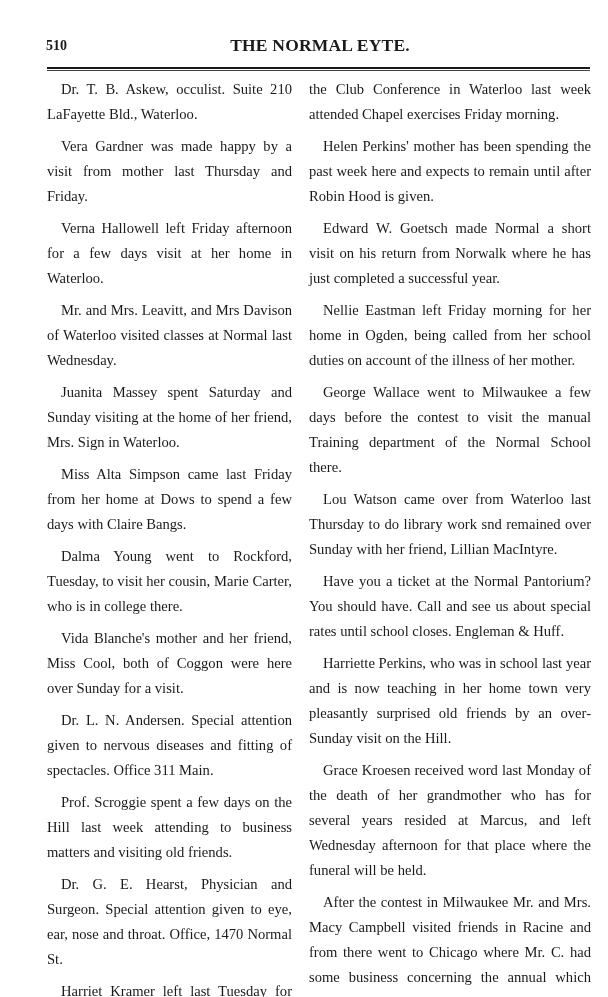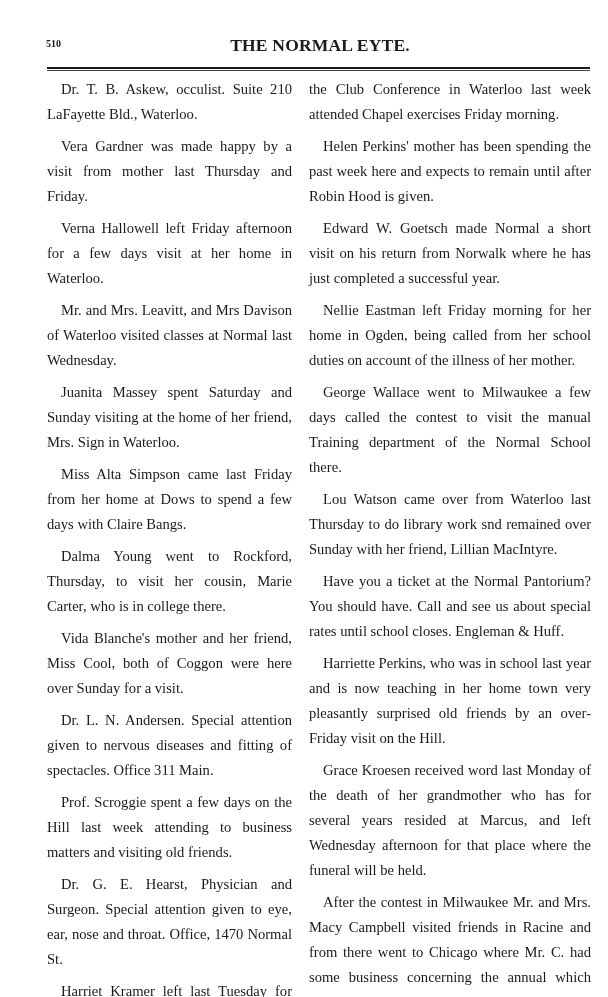--- a/index.html
+++ b/index.html
@@ -1,21 +1,21 @@
 <!DOCTYPE html>
 <html><head>
 <meta charset="utf-8">
 <style>
   html, body { margin: 0; padding: 0; }
   body {
     width: 608px; height: 997px; background: #ffffff; position: relative; overflow: hidden;
     font-family: "DejaVu Serif", "Liberation Serif", serif; color: #1a1a1a;
   }
   .page-number {
-    position: absolute; left: 46px; top: 38px; font-size: 10px; font-weight: bold;
+    position: absolute; left: 46px; top: 38px; font-size: 14px; font-weight: bold;
     font-family: "Liberation Serif", serif;
   }
   .page-title {
     position: absolute; left: 0; width: 608px; top: 35px; text-align: center;
     font-size: 17.5px; font-weight: bold; letter-spacing: 0.2px;
     font-family: "Liberation Serif", serif; padding-left: 32px; box-sizing: border-box;
   }
   .rule {
     position: absolute; left: 47px; width: 543px; top: 67px; height: 4px;
     border-top: 2.5px solid #1a1a1a; border-bottom: 1px solid #444;
@@ -37,33 +37,33 @@
 <div class="page-title">THE NORMAL EYTE.</div>
 <div class="rule"></div>
 
 <div class="column col-left">
   <p class="para">Dr. T. B. Askew, occulist. Suite 210 LaFayette Bld., Waterloo.</p>
   <p class="para">Vera Gardner was made happy by a visit from mother last Thursday and Friday.</p>
   <p class="para">Verna Hallowell left Friday after­noon for a few days visit at her home in Waterloo.</p>
   <p class="para">Mr. and Mrs. Leavitt, and Mrs Da­vison of Waterloo visited classes at Normal last Wednesday.</p>
   <p class="para">Juanita Massey spent Saturday and Sunday visiting at the home of her friend, Mrs. Sign in Waterloo.</p>
   <p class="para">Miss Alta Simpson came last Fri­day from her home at Dows to spend a few days with Claire Bangs.</p>
-  <p class="para">Dalma Young went to Rockford, Thursday, to visit her cousin, Marie Carter, who is in college there.</p>
+  <p class="para">Dalma Young went to Rockford, Tuesday, to visit her cousin, Marie Carter, who is in college there.</p>
   <p class="para">Vida Blanche's mother and her friend, Miss Cool, both of Coggon were here over Sunday for a visit.</p>
   <p class="para">Dr. L. N. Andersen. Special atten­tion given to nervous diseases and fit­ting of spectacles. Office 311 Main.</p>
   <p class="para">Prof. Scroggie spent a few days on the Hill last week attending to busi­ness matters and visiting old friends.</p>
   <p class="para">Dr. G. E. Hearst, Physician and Surgeon. Special attention given to eye, ear, nose and throat. Office, 1470 Normal St.</p>
   <p class="para">Harriet Kramer left last Tuesday for her home where she will spend a few weeks before starting on her Eu­ropean trip.</p>
   <p class="para">Mrs. R. B. Ballard, who attended</p>
 </div>
 
 <div class="column col-right">
   <p class="para cont">the Club Conference in Waterloo last week attended Chapel exercises Fri­day morning.</p>
   <p class="para">Helen Perkins' mother has been spending the past week here and ex­pects to remain until after Robin Hood is given.</p>
   <p class="para">Edward W. Goetsch made Normal a short visit on his return from Nor­walk where he has just completed a successful year.</p>
   <p class="para">Nellie Eastman left Friday morning for her home in Ogden, being called from her school duties on account of the illness of her mother.</p>
-  <p class="para">George Wallace went to Milwaukee a few days called the contest to visit the manual Training department of the Normal School there.</p>
+  <p class="para">George Wallace went to Milwaukee a few days before the contest to visit the manual Training department of the Normal School there.</p>
   <p class="para">Lou Watson came over from Water­loo last Thursday to do library work snd remained over Sunday with her friend, Lillian MacIntyre.</p>
   <p class="para">Have you a ticket at the Normal Pantorium? You should have. Call and see us about special rates until school closes. Engleman &amp; Huff.</p>
-  <p class="para">Harriette Perkins, who was in school last year and is now teaching in her home town very pleasantly sur­prised old friends by an over-Friday visit on the Hill.</p>
+  <p class="para">Harriette Perkins, who was in school last year and is now teaching in her home town very pleasantly sur­prised old friends by an over-Sunday visit on the Hill.</p>
   <p class="para">Grace Kroesen received word last Monday of the death of her grand­mother who has for several years re­sided at Marcus, and left Wednesday afternoon for that place where the funeral will be held.</p>
   <p class="para">After the contest in Milwaukee Mr. and Mrs. Macy Campbell visited friends in Racine and from there went to Chicago where Mr. C. had some business concerning the annual which needed attention. They are expected home today.</p>
 </div>
 
 </body></html>

